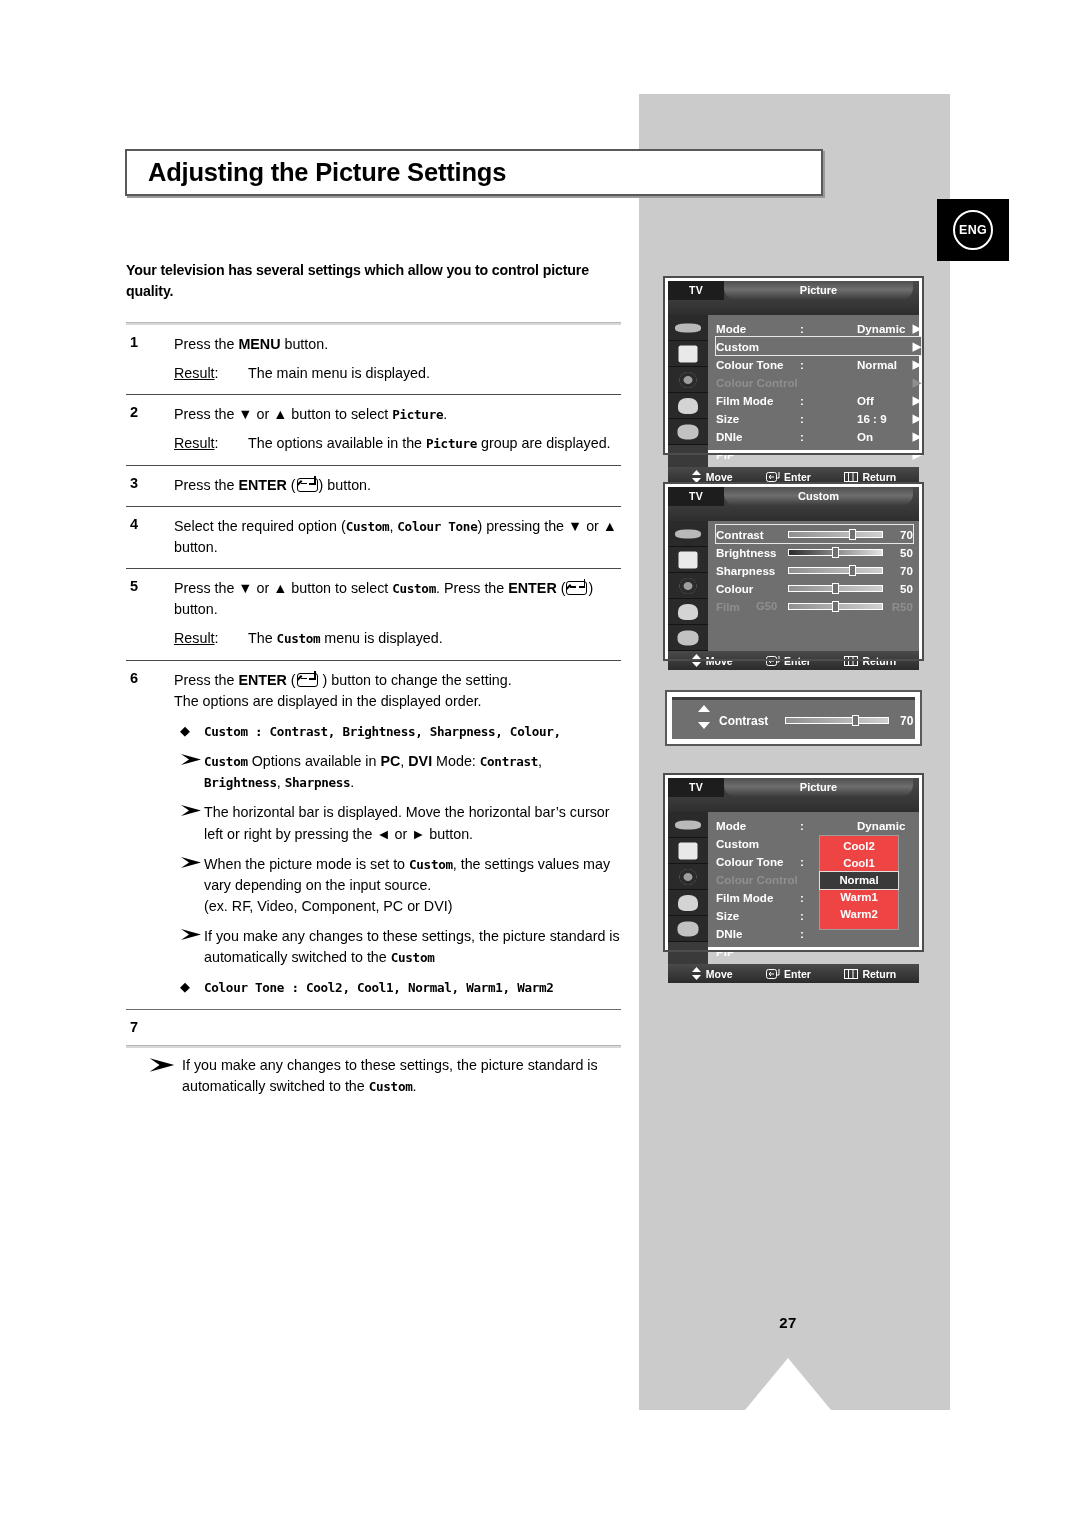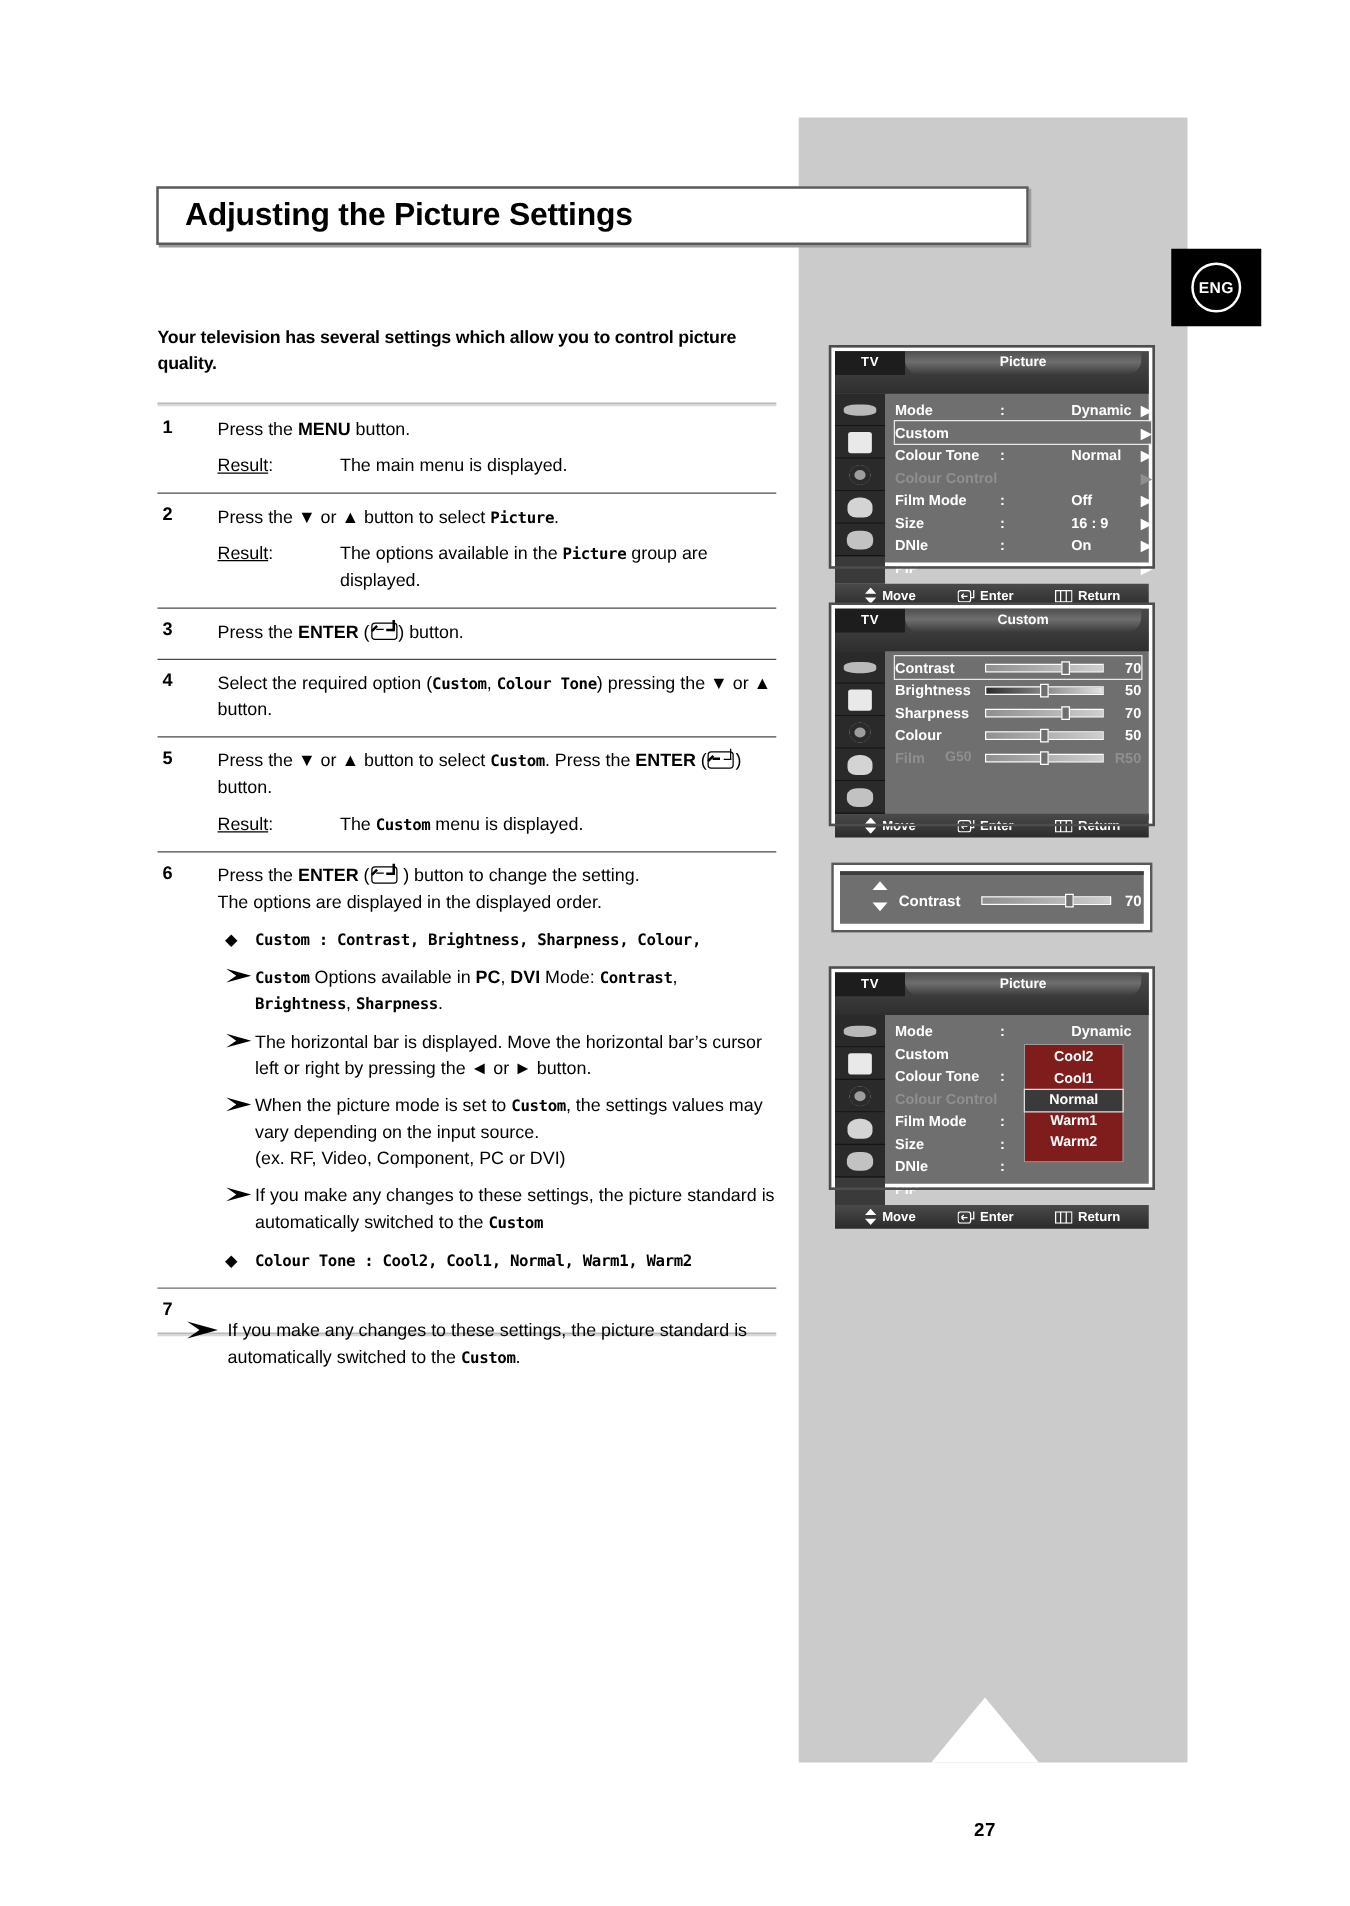--- a/index.html
+++ b/index.html
@@ -3,21 +3,21 @@
 <meta charset="utf-8">
 <style>
   html,body{margin:0;padding:0;background:#ffffff;}
   body{width:1080px;height:1525px;position:relative;font-family:"Liberation Sans",sans-serif;color:#000;}
 
   
   .grey-band{position:absolute;left:639px;top:94px;width:311px;height:1316px;background:#cbcbcb;}
   .page-tri{position:absolute;left:745px;top:1358px;width:0;height:0;
             border-left:43px solid transparent;border-right:43px solid transparent;
             border-bottom:52px solid #ffffff;}
-  .page-num{position:absolute;left:745px;top:1456px;width:86px;text-align:center;
+  .page-num{position:absolute;left:745px;top:1314px;width:86px;text-align:center;
             font-size:15px;font-weight:bold;letter-spacing:.5px;}
 
   
   .eng-badge{position:absolute;left:937px;top:199px;width:72px;height:62px;background:#000;}
   .eng-circle{position:absolute;left:50%;top:50%;transform:translate(-50%,-50%);
               width:36px;height:36px;border:2px solid #fff;border-radius:50%;
               color:#fff;font-size:12.5px;font-weight:bold;display:flex;align-items:center;
               justify-content:center;letter-spacing:.3px;}
 
   
@@ -31,21 +31,21 @@
          font-size:14.2px;font-weight:bold;line-height:1.48;letter-spacing:-0.15px;}
 
   
   .steps{position:absolute;left:126px;top:322px;width:495px;}
   .rule{height:3px;background:linear-gradient(to bottom,#b8b8b8 0 1px,#d8d8d8 1px 3px);}
   .rule.thin{height:1px;background:#4a4a4a;}
   .rule.thin2{height:1px;background:#6b6b6b;}
   .step{display:flex;padding:9px 0 10px 0;}
   .step .num{width:48px;flex:0 0 48px;font-size:14.5px;font-weight:bold;padding-left:4px;box-sizing:border-box;}
   .step .body{flex:1;font-size:14.3px;line-height:1.48;}
-  .resultline{display:flex;margin-top:8px;gap:24px;}
+  .resultline{display:flex;margin-top:8px;}
   .resultline .lbl{width:74px;flex:0 0 74px;}
   .resultline .lbl u{text-decoration:underline;}
   .mono{font-family:"DejaVu Sans Mono",monospace;font-weight:bold;font-size:12.6px;letter-spacing:-0.3px;}
   .b{font-weight:bold;}
 
   
   .keyenter{display:inline-block;position:relative;width:19px;height:12px;
             border:1.6px solid #000;border-radius:3px;vertical-align:-2px;margin:0 1px;}
   .keyenter:before{content:"";position:absolute;left:3px;top:4px;width:6px;height:1.6px;background:#000;}
   .keyenter:after{content:"";position:absolute;left:3px;top:1.5px;width:1.6px;height:6px;background:#000;
@@ -117,21 +117,21 @@
   .osd-sm{position:absolute;background:#ffffff;border:2px solid #59595b;box-sizing:border-box;padding:5px;}
   .osd-sm-inner{background:#6f6f6f;height:100%;position:relative;
                 border-top:3px solid #3c3c3c;box-sizing:border-box;}
   .updn{position:absolute;left:24px;top:5px;width:16px;text-align:center;color:#ffffff;}
   .tri-up{width:0;height:0;border-left:6px solid transparent;border-right:6px solid transparent;
           border-bottom:7px solid #ffffff;margin:0 auto;}
   .tri-dn{width:0;height:0;border-left:6px solid transparent;border-right:6px solid transparent;
           border-top:7px solid #ffffff;margin:0 auto;}
 
   
-  .dd{position:absolute;background:#7f1d1d;border:1px solid #9c9c9c;box-sizing:border-box;padding:2px 0;}
+  .dd{position:absolute;background:#ef4444;border:1px solid #9c9c9c;box-sizing:border-box;padding:2px 0;}
   .dd .it{height:17px;line-height:17px;text-align:center;color:#ffffff;font-size:11.4px;font-weight:bold;}
   .dd .it.sel{background:#3a3a3a;outline:1.5px solid #e0e0e0;}
 </style>
 </head>
 <body>
 
 <div class="grey-band"></div>
 <div class="page-tri"></div>
 <div class="page-num">27</div>
 

